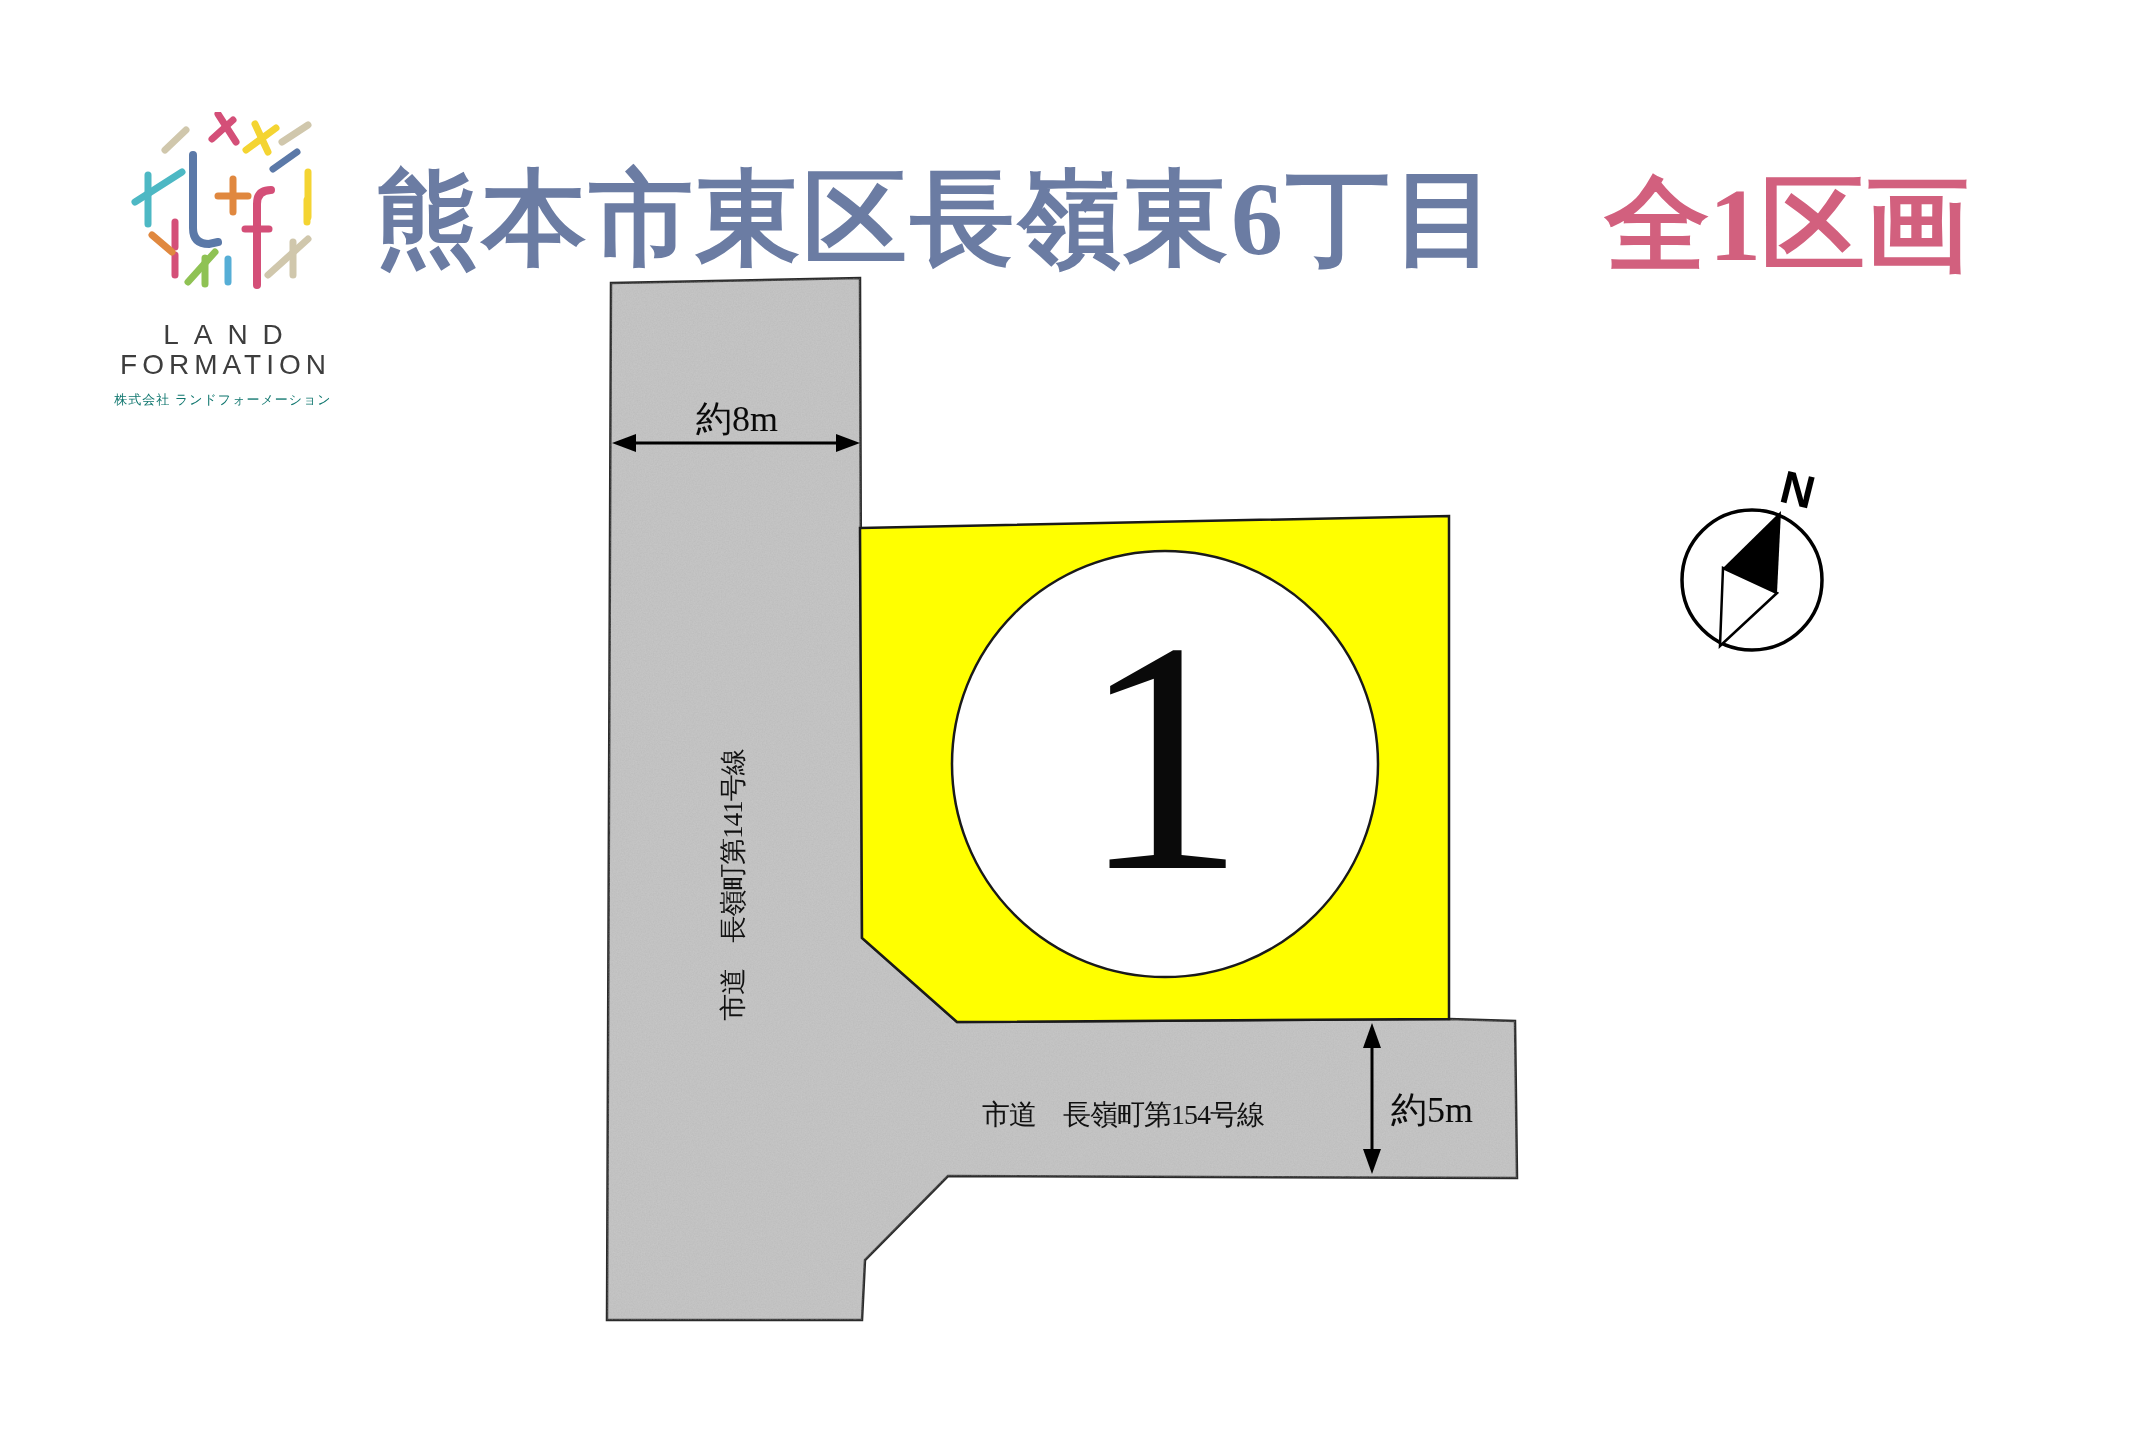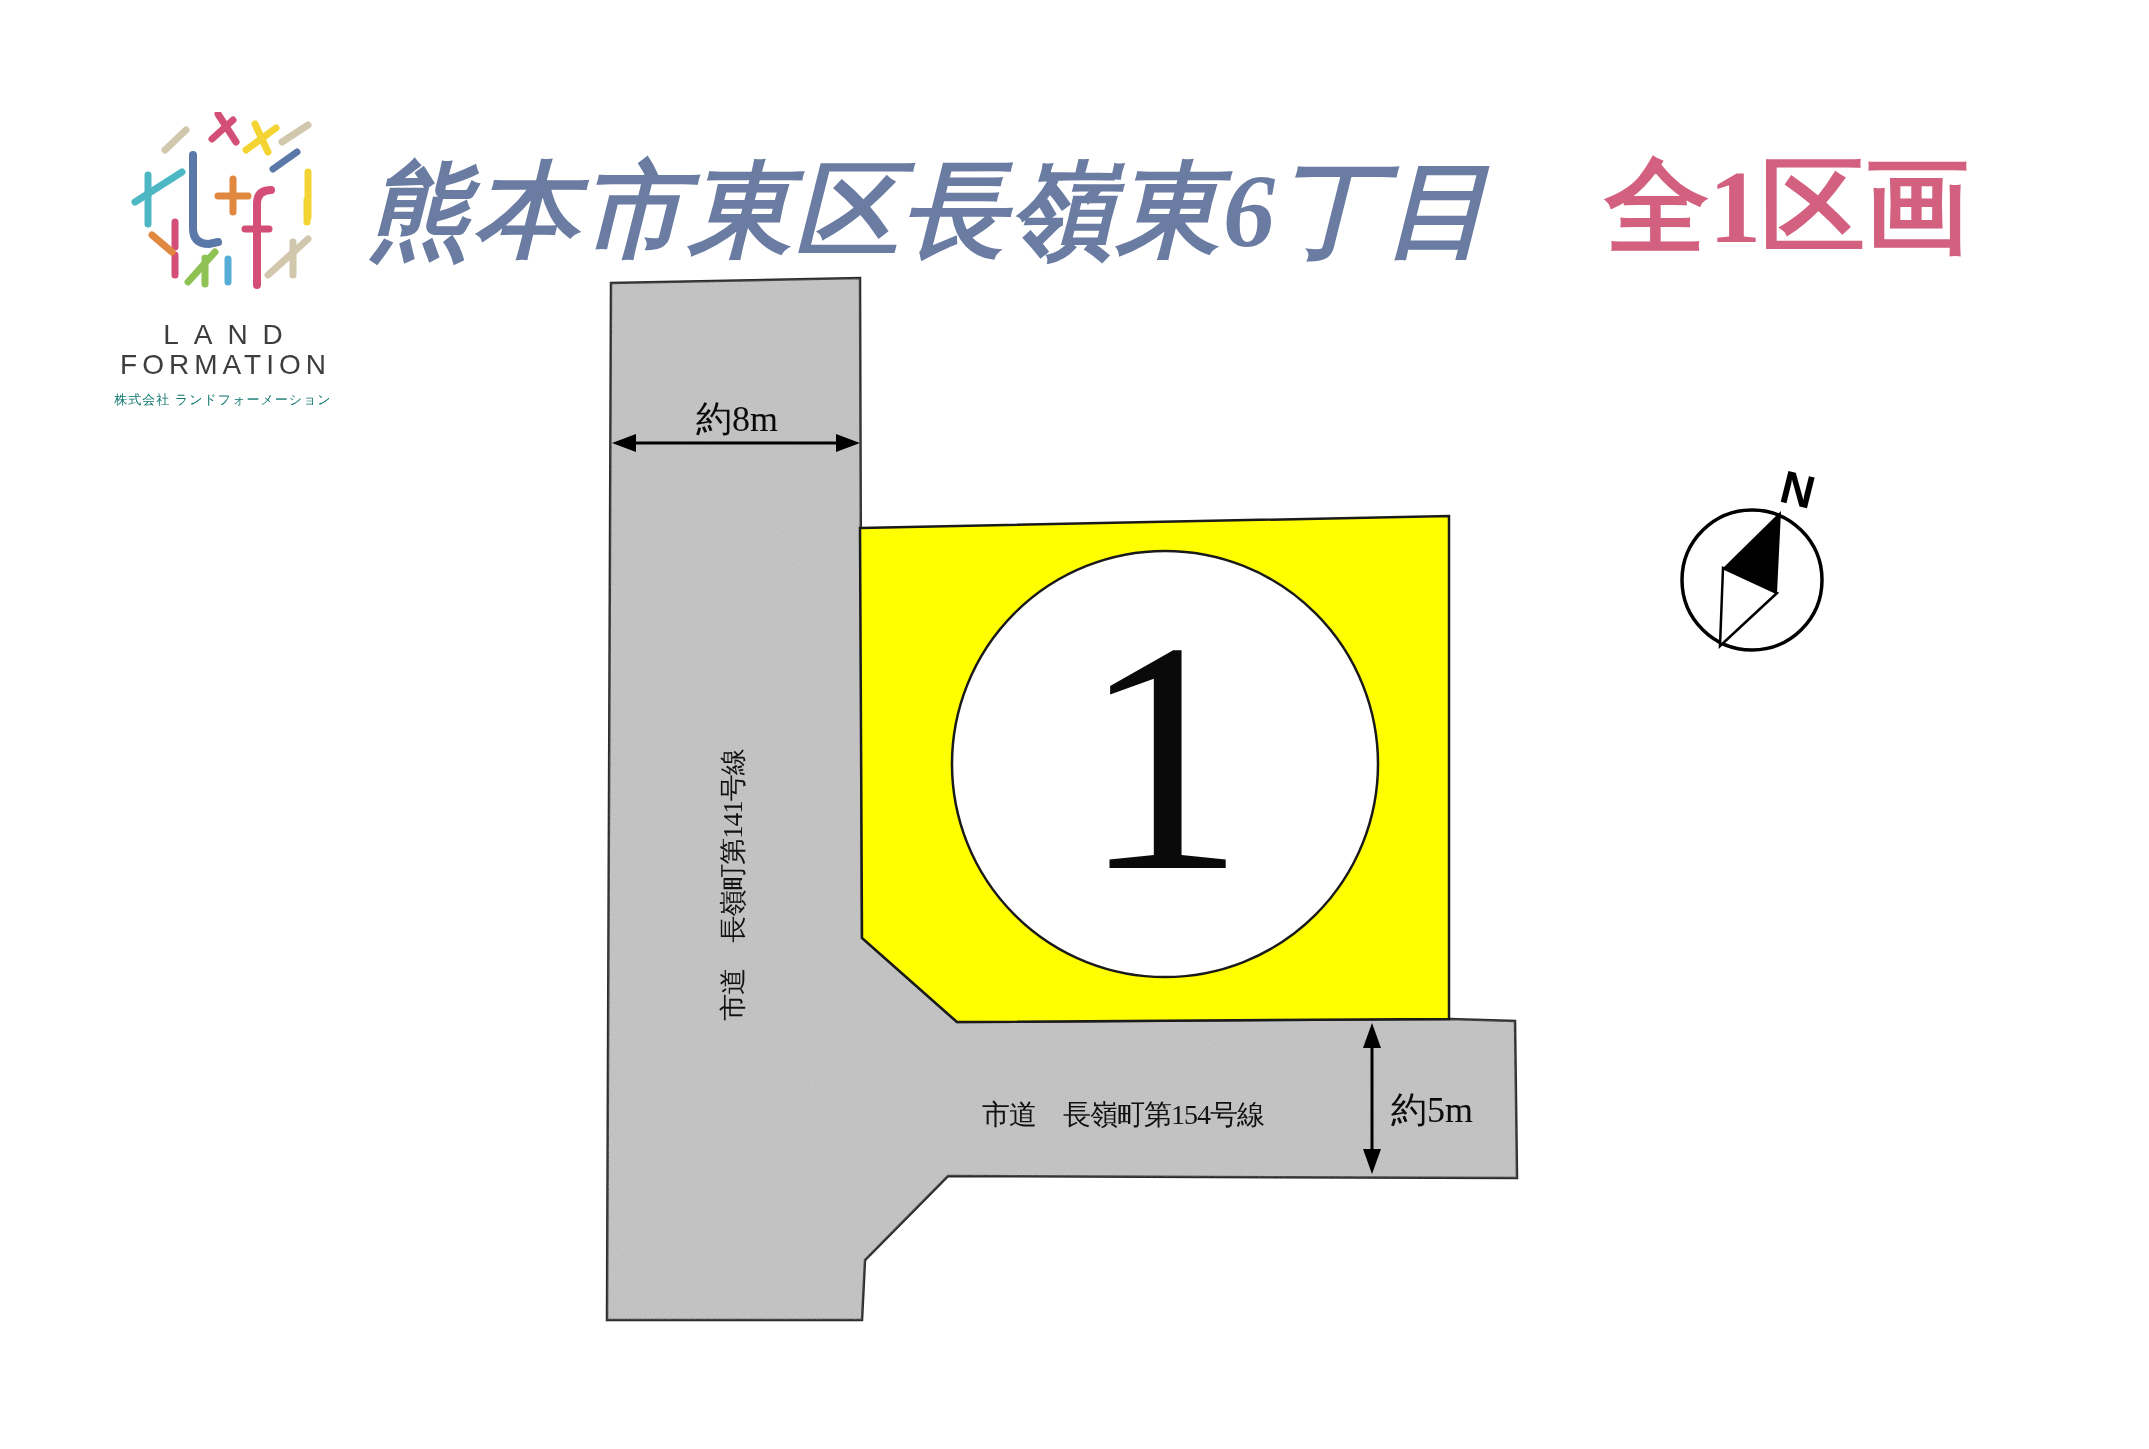--- a/index.html
+++ b/index.html
@@ -8,25 +8,25 @@
     font-family:"Liberation Serif","DejaVu Serif",serif;
   }
   
   .logo-mark{position:absolute;left:108px;top:112px;width:206px;height:186px;}
   .logo-text{position:absolute;left:73px;top:320px;width:300px;text-align:center;
              font-family:Liberation Sans, sans-serif;color:#3d3d3d;}
   .logo-word1{font-size:28px;letter-spacing:15px;text-indent:15px;line-height:1.05;}
   .logo-word2{font-size:28px;letter-spacing:5px;text-indent:5px;line-height:1.15;text-align:center;}
   .logo-company{font-size:13px;margin-top:9px;letter-spacing:1px;color:#0f766e;}
   .page-title{
-    position:absolute;left:363px;top:150px;margin:4px;
-    font-size:104px;font-weight:700;letter-spacing:3px;line-height:1.1;white-space:nowrap;font-style:italic;
+    position:absolute;left:363px;top:150px;margin:12px;
+    font-size:104px;font-weight:700;letter-spacing:3px;line-height:1.1;white-space:nowrap;
   }
   .plot-count{
-    position:absolute;left:1605px;top:150px;margin:0;
+    position:absolute;left:1605px;top:168px;margin:0;
     font-size:104px;font-weight:700;letter-spacing:0;line-height:1.1;white-space:nowrap;
   }
   
   .diagram{position:absolute;left:0;top:0;width:2149px;height:1449px;}
   .rdlabel{font-family:"Liberation Serif","DejaVu Serif",serif;fill:#111111;}
   .dimlabel{font-family:"Liberation Serif","DejaVu Serif",serif;fill:#0a0a0a;}
   .plotnum{font-family:"Liberation Serif","DejaVu Serif",serif;fill:#0a0a0a;}
   .north{font-family:"Liberation Sans","DejaVu Sans",sans-serif;font-weight:900;fill:#000;}
 </style>
 </head>

